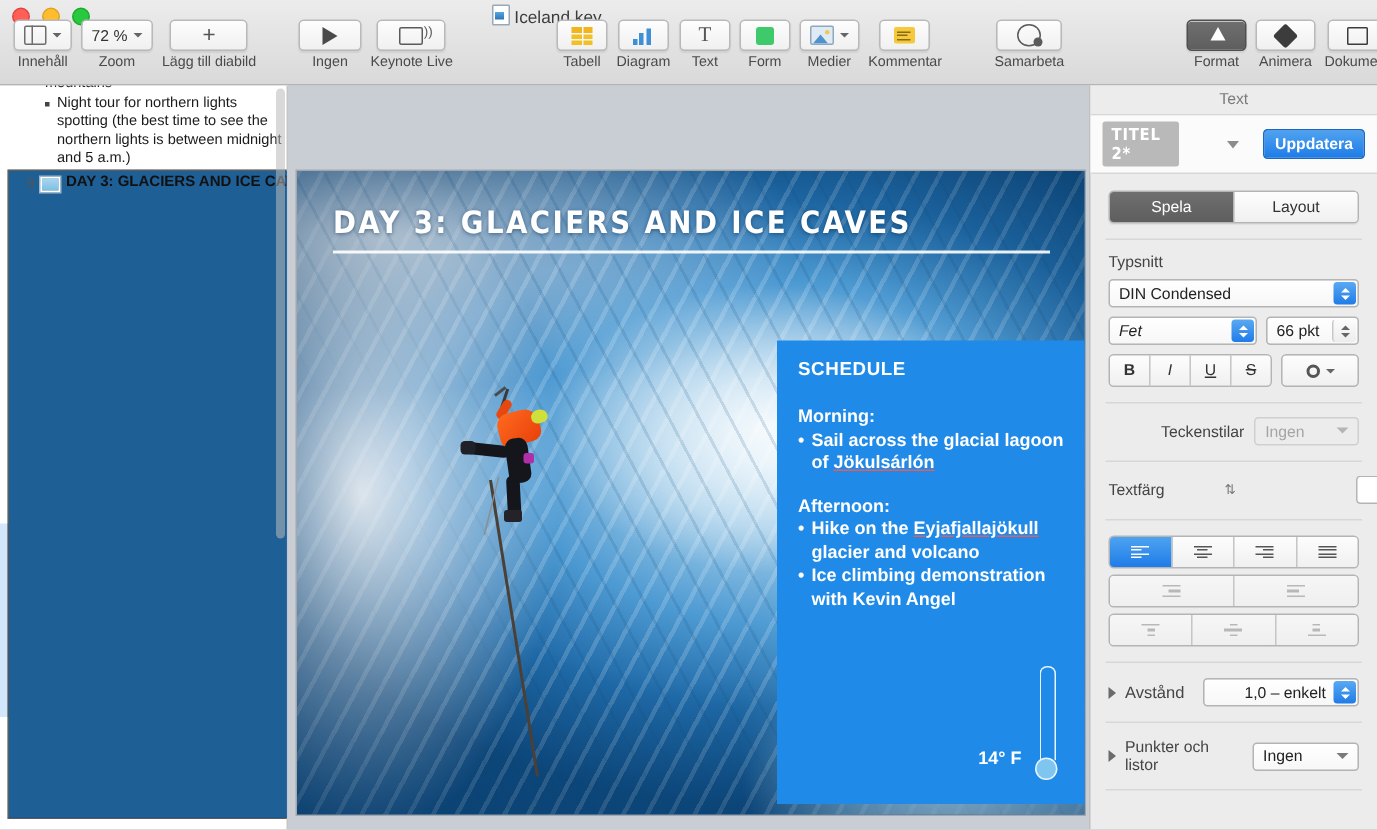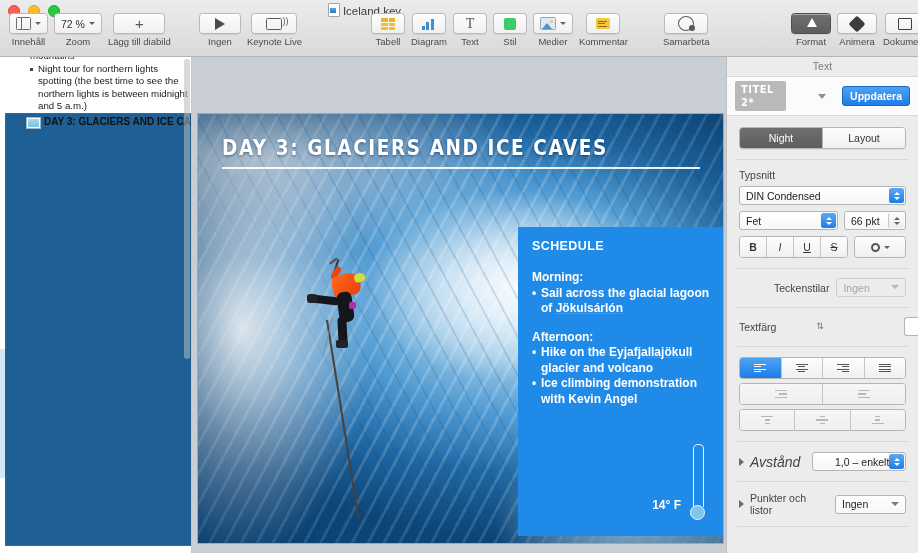--- a/index.html
+++ b/index.html
@@ -434,21 +434,21 @@
       <div class="titem">
         <div class="tbtn">
             <span class="ic-text">T</span>
           </div>
         <div class="tlab">Text</div>
       </div>
       <div class="titem">
         <div class="tbtn">
             <span class="ic-shape"></span>
           </div>
-        <div class="tlab">Stil</div>
+        <div class="tlab">Form</div>
       </div>
       <div class="titem">
         <div class="tbtn">
             <span class="ic-media"></span>
             <span class="chev"></span>
           </div>
         <div class="tlab">Medier</div>
       </div>
       <div class="titem">
         <div class="tbtn">
@@ -700,40 +700,40 @@
     <div class="insp-head">Text</div>
 
     <div class="style-row">
       <div class="style-chip">TITEL 2*</div>
       <div style="flex:1"></div>
       <div class="chev-dn"></div>
       <button class="btn-blue">Uppdatera</button>
     </div>
 
     <div class="seg">
-      <div class="on">Night</div>
+      <div class="on">Spela</div>
       <div>Layout</div>
     </div>
 
     <div class="hr"></div>
 
     <div class="sect-lab">Typsnitt</div>
 
     <div class="ctl">
       <div class="popup">
         <span>DIN Condensed</span>
         <span class="stepper">
             <i class="u"></i>
             <i class="d"></i>
           </span>
       </div>
     </div>
 
     <div class="row2">
-      <div class="popup" style="flex:1;">
+      <div class="popup" style="flex:1;font-style:italic;">
         <span>Fet</span>
         <span class="stepper">
             <i class="u"></i>
             <i class="d"></i>
           </span>
       </div>
       <div class="popup" style="width:62px;justify-content:flex-start;">
         <span>66 pkt</span>
         <span class="stepper gray">
             <i class="u"></i>
@@ -860,21 +860,21 @@
             <i style="width:40%;margin-left:30%"></i>
             <i style="width:100%"></i>
           </span>
       </div>
     </div>
 
     <div class="hr"></div>
 
     <div class="discrow" style="margin-top:10px;">
       <span class="disc"></span>
-      <span class="lb" style="font-size:14px;color:#444;font-style:italic;">Avstånd</span>
+      <span class="lb" style="font-size:11px;color:#444;">Avstånd</span>
       <span style="flex:1"></span>
       <span class="popup" style="width:112px;justify-content:center;">
         <span>1,0 – enkelt</span>
         <span class="stepper">
             <i class="u"></i>
             <i class="d"></i>
           </span>
       </span>
     </div>
 

